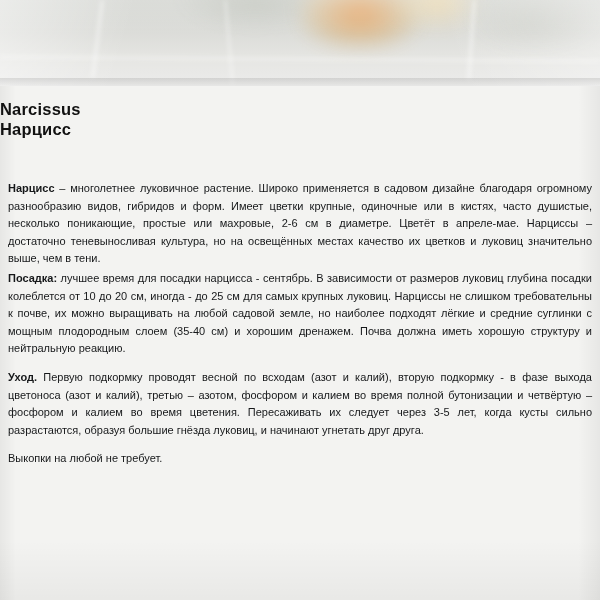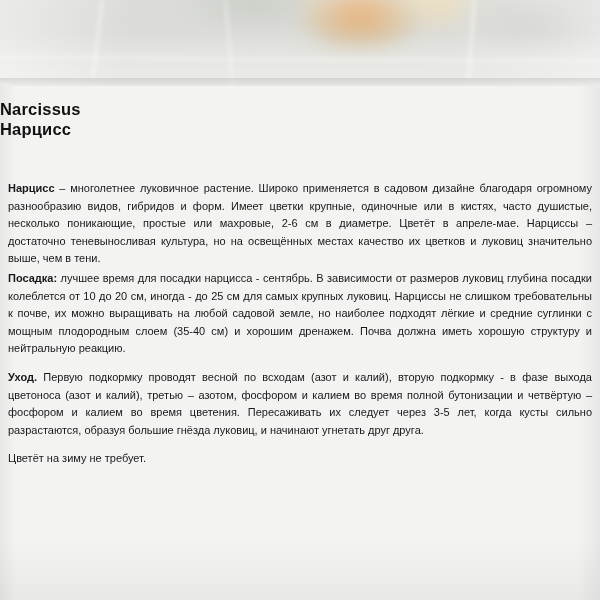--- a/index.html
+++ b/index.html
@@ -172,18 +172,18 @@
 
       <p class="para"><span class="lead">Посадка:</span><span> лучшее время для посадки нарцисса - сентябрь. В зависимости от размеров луковиц глубина посадки колеблется от 10 до 20 см, иногда - до 25 см для самых крупных луковиц. Нарциссы не слишком требовательны к почве, их можно выращивать на любой садовой земле, но наиболее подходят лёгкие и средние суглинки с мощным плодородным слоем (35-40 см) и хорошим дренажем. Почва должна иметь хорошую структуру и нейтральную реакцию.</span></p>
 
       <div class="para-gap"></div>
 
       <p class="para"><span class="lead">Уход.</span><span> Первую подкормку проводят весной по всходам (азот и калий), вторую подкормку - в фазе выхода цветоноса (азот и калий),  третью – азотом, фосфором и калием во время полной бутонизации и четвёртую – фосфором и калием во время цветения. Пересаживать их следует через 3-5 лет, когда кусты сильно разрастаются, образуя большие гнёзда луковиц, и начинают угнетать друг друга.</span></p>
 
 
       <div class="para-gap"></div>
 
-      <p class="para last"><span>Цветёт на зиму не требует.</span></p>
+      <p class="para last"><span>Выкопки на любой не требует.</span></p>
 
     </div>
   </div>
 
 </div>
 
 </body></html>

